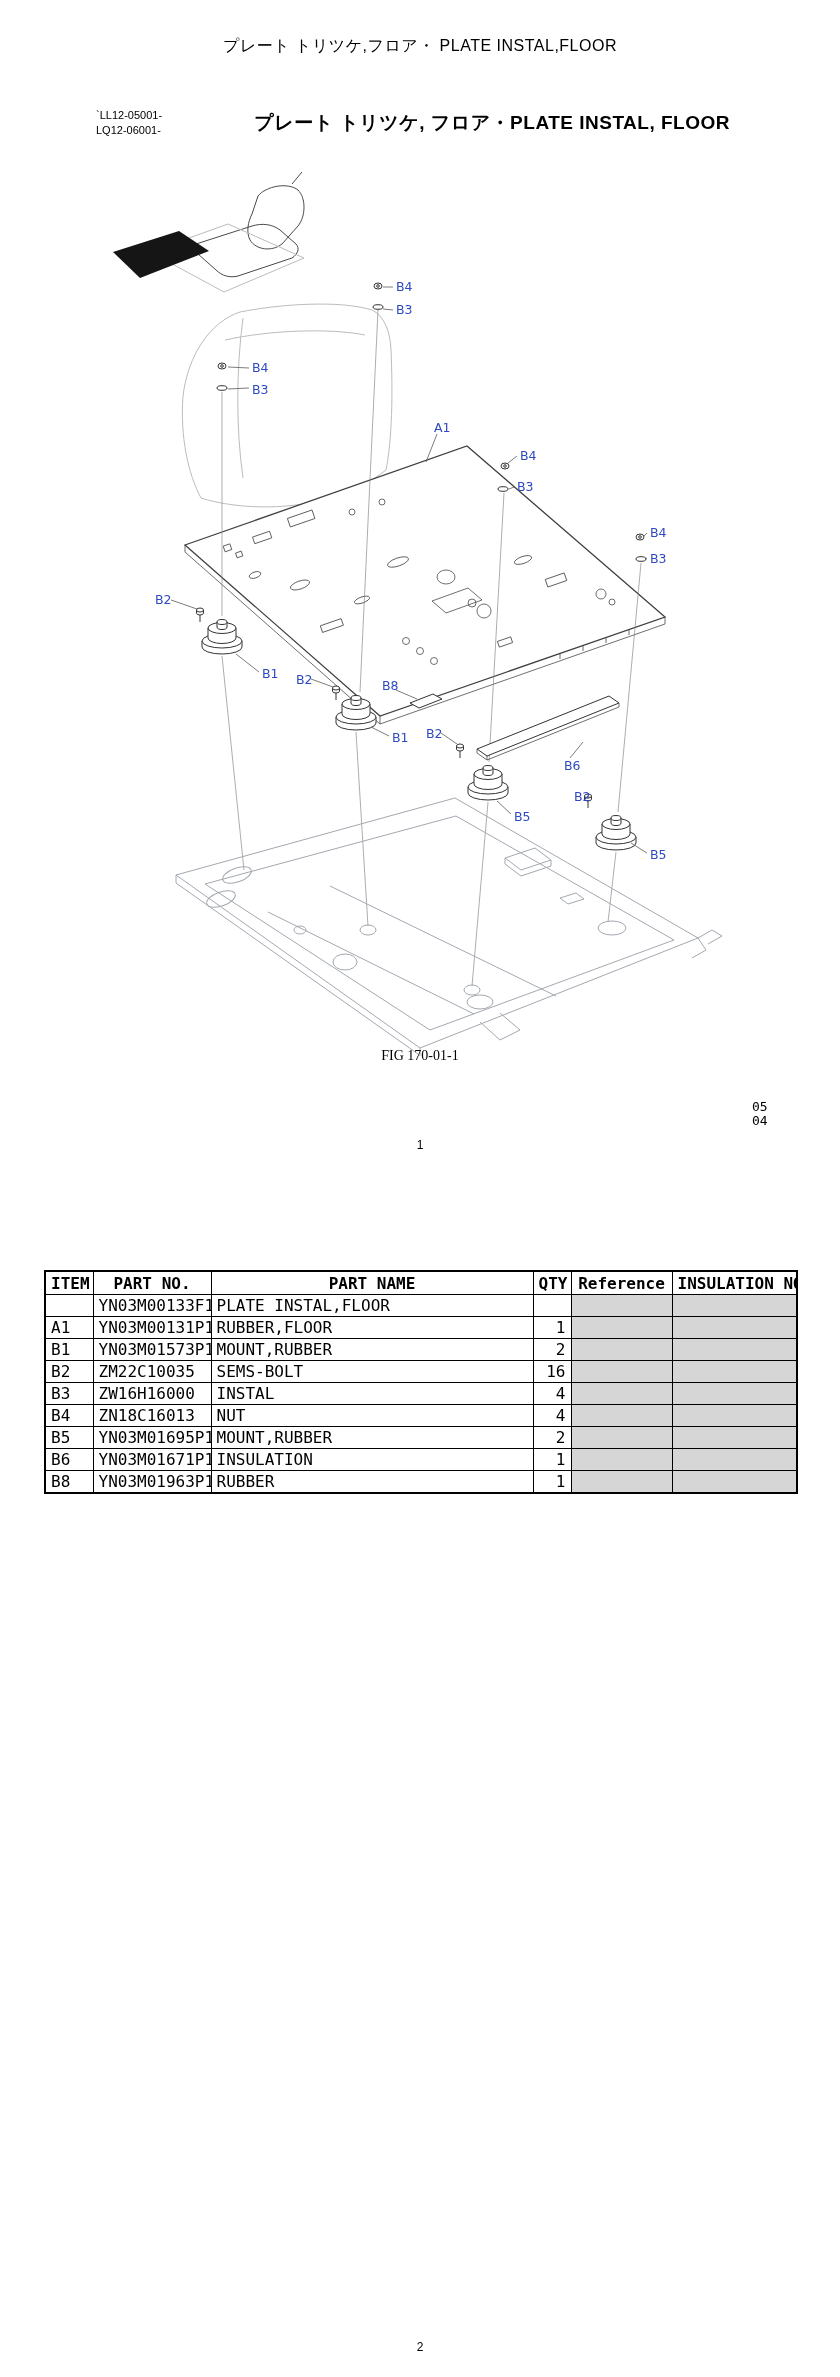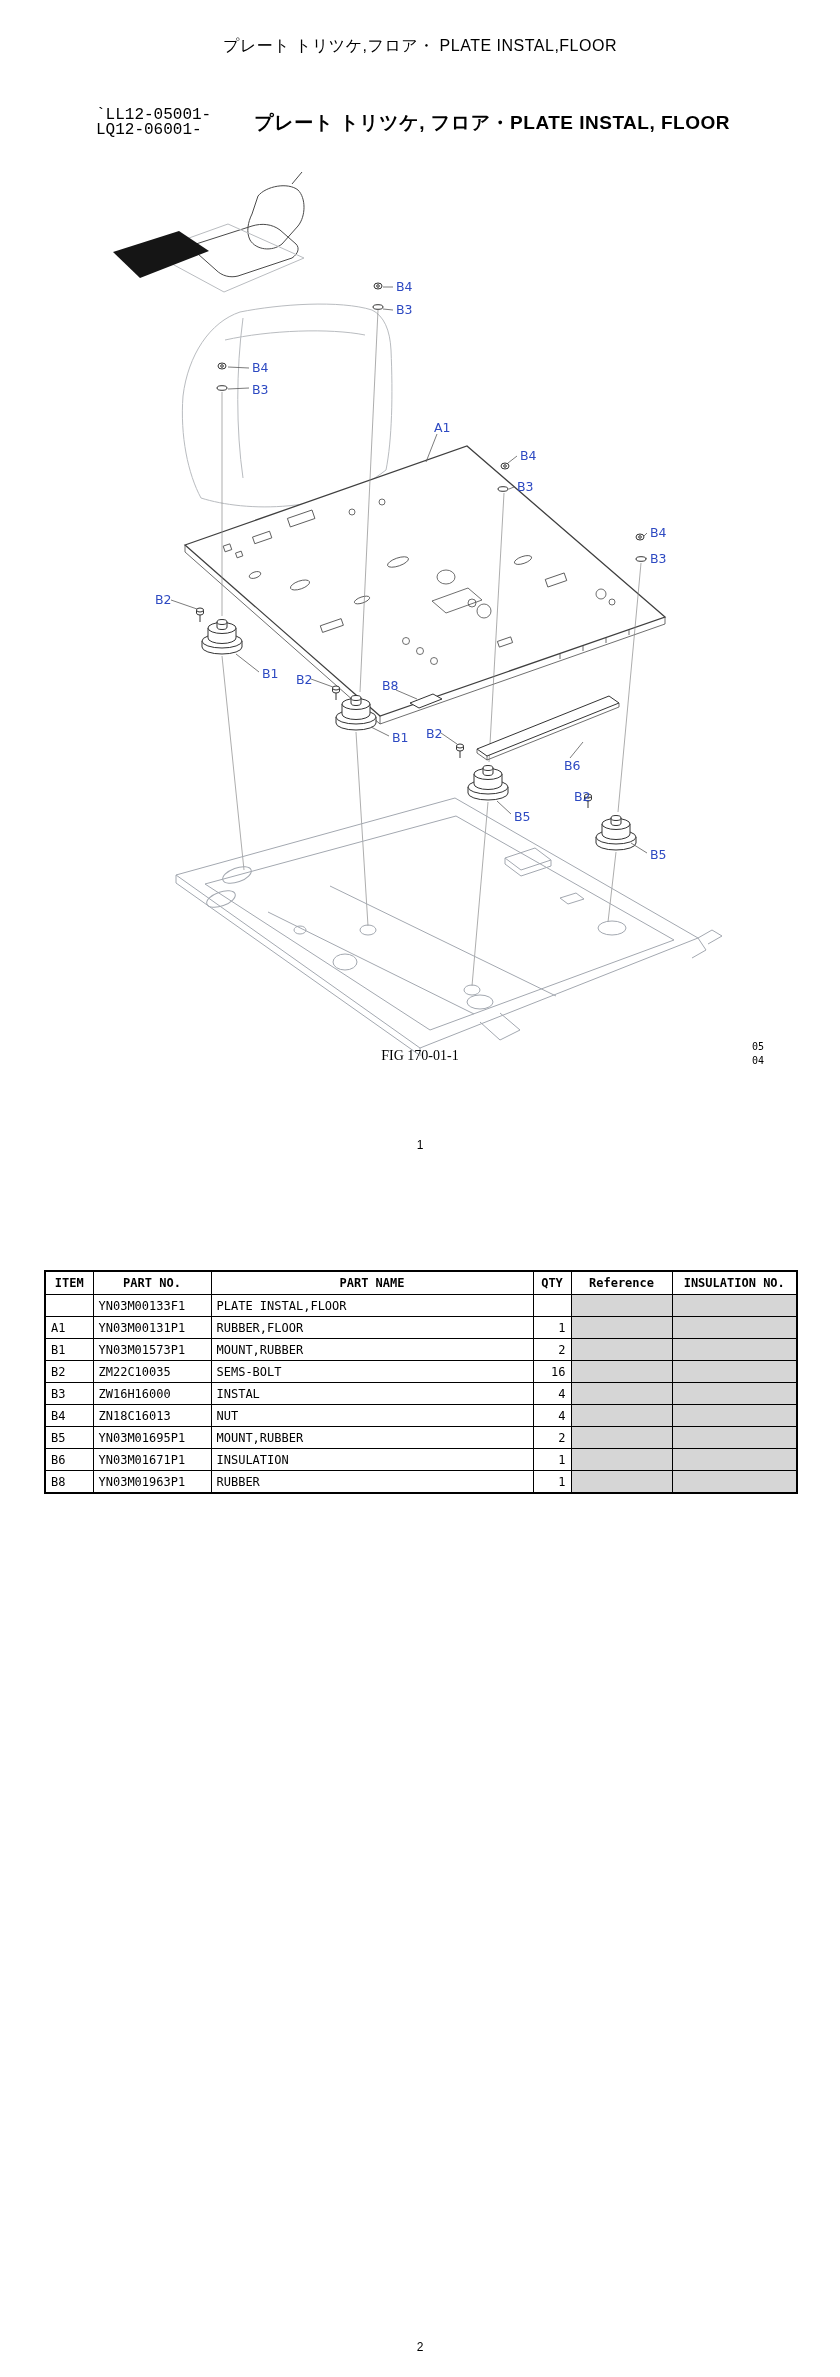--- a/index.html
+++ b/index.html
@@ -2,29 +2,29 @@
 <html><head>
 <meta charset="utf-8">
 <style>
   html,body{margin:0;padding:0}
   body{
     width:840px;height:2377px;position:relative;background:#fff;color:#000;
     font-family:"Liberation Sans",sans-serif;overflow:hidden;
   }
   .abs{position:absolute}
   .top-header{top:36px;left:0;width:840px;text-align:center;font-size:16px;letter-spacing:.5px}
-  .serials{top:108px;left:96px;font-family:Liberation Mono, monospace;font-size:16px;line-height:15px}
+  .serials{top:108px;left:96px;font-family:Liberation Sans, sans-serif;font-size:11px;line-height:15px}
   .page-title{top:110px;left:170px;width:560px;text-align:right;font-size:19px;font-weight:bold;letter-spacing:.5px}
   .fig-caption{top:1048px;left:0;width:840px;text-align:center;font-family:Liberation Serif, serif;font-size:14px}
-  .revision{top:1040px;left:752px;font-family:"DejaVu Sans Mono",monospace;font-size:10px;line-height:14px}
+  .revision{top:1100px;left:752px;font-family:"DejaVu Sans Mono",monospace;font-size:13px;line-height:14px}
   .page-num-1{top:1138px;left:0;width:840px;text-align:center;font-size:12px}
   .page-num-2{top:2340px;left:0;width:840px;text-align:center;font-size:12px}
 
   table.parts{top:1270px;left:44px;width:752px;border-collapse:collapse;table-layout:fixed;
-    font-family:"DejaVu Sans Mono",monospace;font-size:12px;border:2px solid #000}
+    font-family:"DejaVu Sans Mono",monospace;font-size:16px;border:2px solid #000}
   table.parts th,table.parts td{border:1px solid #000;padding:0 5px;white-space:nowrap;overflow:hidden}
   table.parts th{height:22px;font-weight:bold;text-align:center}
   table.parts td{height:21px}
   td.qty{text-align:right}
   td.shade{background:#d6d6d6}
 
   
   .light{stroke:#b9bcc0;fill:none;stroke-width:1}
   .seatl{stroke:#4a4a4a;fill:none;stroke-width:1}
   .platefill{fill:#fff;stroke:#3f3f3f;stroke-width:1.3}

